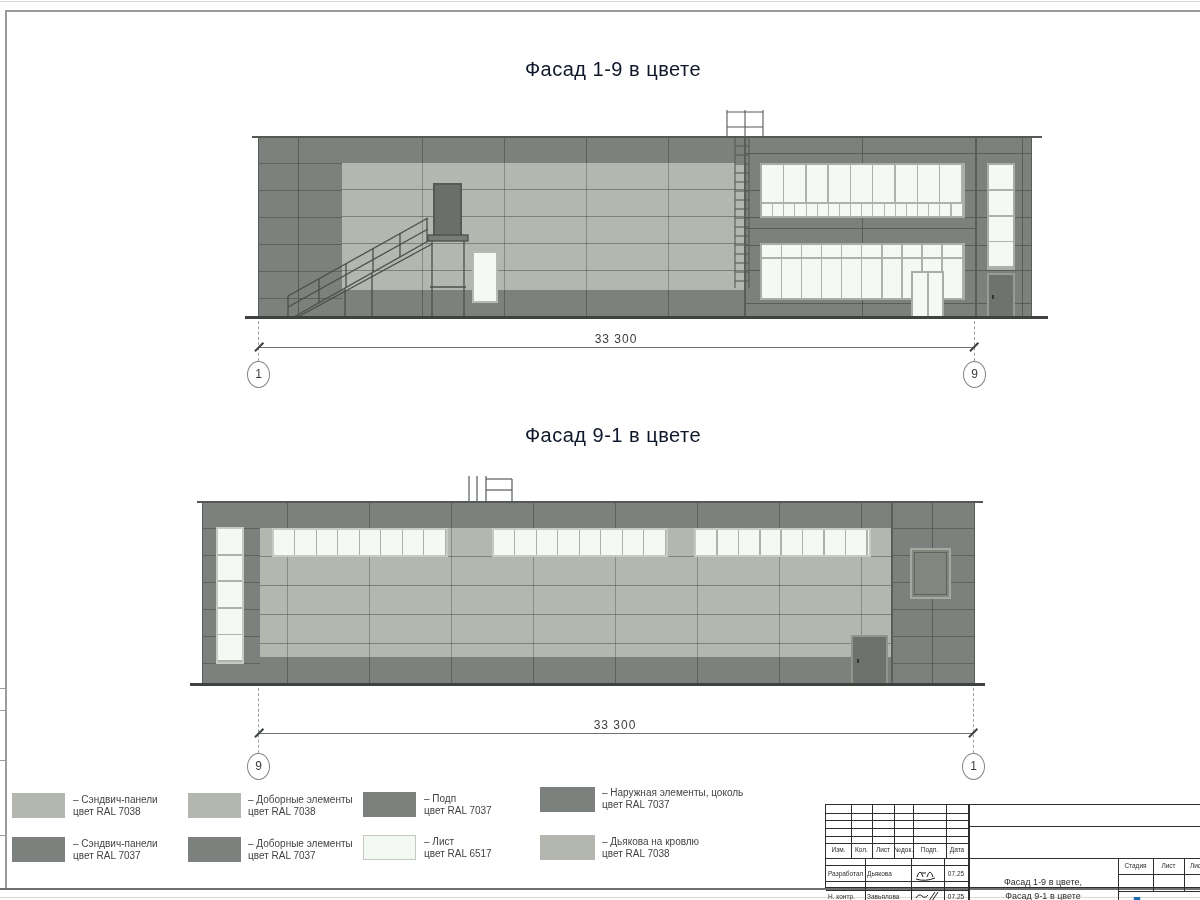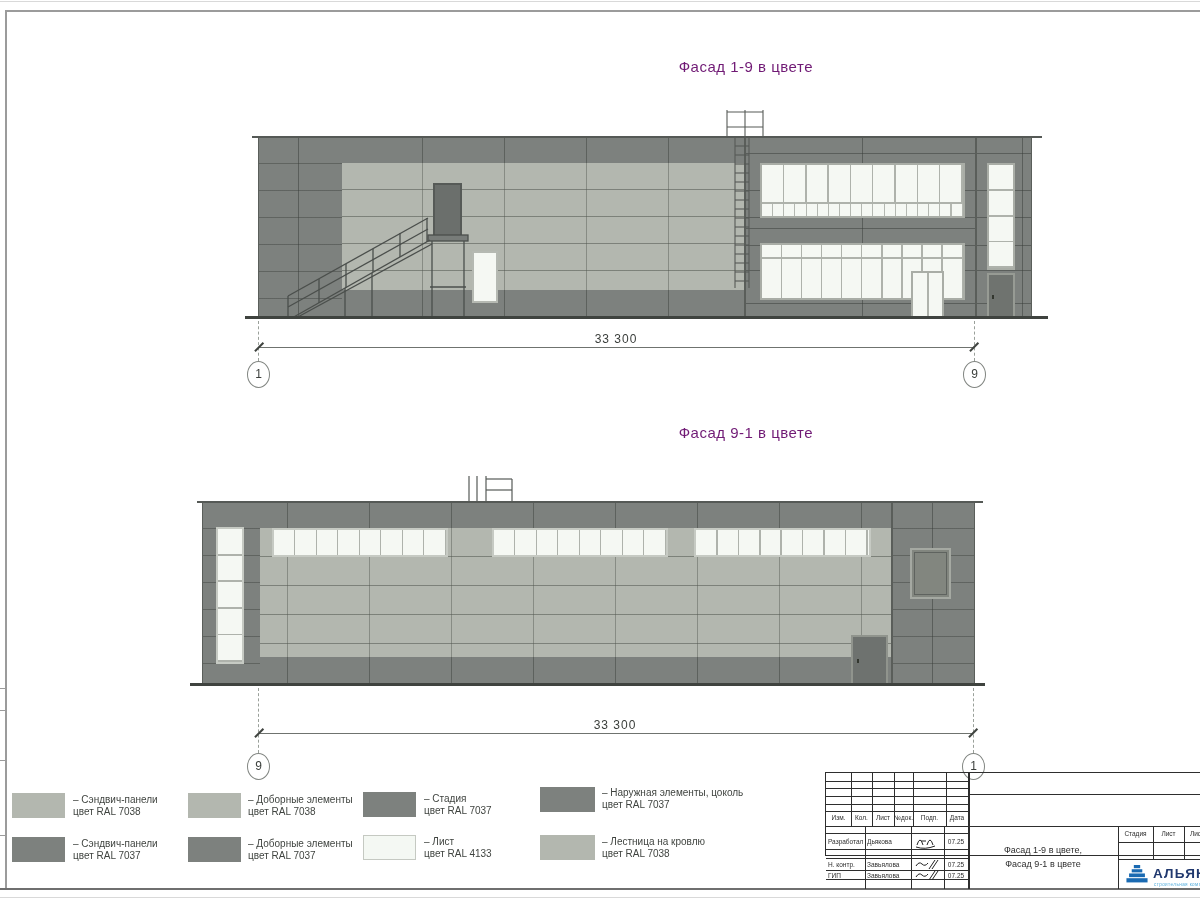--- a/index.html
+++ b/index.html
@@ -41,27 +41,27 @@
   .handle{position:absolute;width:2px;height:4px;background:#33372f;}
   
   .ground{position:absolute;height:3px;background:#3f433f;}
   .edge{position:absolute;background:#5a5e5a;}
   .ext{position:absolute;width:0;border-left:1px dashed #9aa09a;}
   .dimline{position:absolute;height:1px;background:#6f736f;}
   .tick{position:absolute;width:12px;height:1.5px;background:#3f433f;transform:rotate(-45deg);}
   .dimtext{position:absolute;width:200px;text-align:center;font-size:12px;letter-spacing:1px;color:#3a3e3b;}
   .bubble{position:absolute;width:21px;height:25px;border:1px solid #828682;border-radius:50%;
           background:#fff;text-align:center;font-size:12px;line-height:25px;color:#3a3e3b;}
-  .ftitle{position:absolute;width:400px;text-align:right;font-size:15px;letter-spacing:.5px;color:#701a75;}
+  .ftitle{position:absolute;width:400px;text-align:center;font-size:20px;letter-spacing:.5px;color:#0f172a;}
   
   .sw{position:absolute;width:53px;height:25px;}
   .swb{border:1px solid #c5c9c2;box-sizing:border-box;}
   .legtext{position:absolute;font-size:10px;line-height:11.5px;color:#3f433f;white-space:nowrap;}
   
-  .tb{position:absolute;left:825px;top:772px;width:375px;height:84px;
+  .tb{position:absolute;left:825px;top:804px;width:375px;height:84px;
       border-left:1.5px solid #2e2e2e;border-top:1.5px solid #2e2e2e;border-bottom:1.5px solid #2e2e2e;
       box-sizing:border-box;font-size:6.5px;color:#2e2e2e;}
   .tbv{position:absolute;width:1px;background:#2e2e2e;}
   .tbh{position:absolute;height:1px;background:#2e2e2e;}
   .tbl{position:absolute;white-space:nowrap;}
   .tbc{position:absolute;text-align:center;}
   .tbtitle{position:absolute;left:142px;top:70px;width:150px;text-align:center;
            font-size:9px;line-height:14px;color:#2e2e2e;}
   .logoname{position:absolute;font-size:13.5px;font-weight:bold;letter-spacing:1.2px;color:#20386e;white-space:nowrap;}
   .logotag{position:absolute;font-size:4.6px;letter-spacing:.4px;color:#54aede;white-space:nowrap;}
@@ -270,36 +270,36 @@
     <div>– Доборные элементы</div>
     <div>цвет RAL 7038</div>
   </div>
   <div class="sw" style="left: 188px; top: 837px; background: rgb(125, 129, 126);"></div>
   <div class="legtext" style="left:248px;top:838px;">
     <div>– Доборные элементы</div>
     <div>цвет RAL 7037</div>
   </div>
   <div class="sw" style="left: 363px; top: 792px; background: rgb(125, 129, 126);"></div>
   <div class="legtext" style="left:424px;top:793px;">
-    <div>– Стадия</div>
+    <div>– Подп</div>
     <div>цвет RAL 7037</div>
   </div>
   <div class="sw swb" style="left: 363px; top: 835px; background: rgb(244, 248, 243);"></div>
   <div class="legtext" style="left:424px;top:836px;">
     <div>– Лист</div>
-    <div>цвет RAL 4133</div>
+    <div>цвет RAL 6517</div>
   </div>
   <div class="sw" style="left: 540px; top: 787px; width: 55px; background: rgb(125, 129, 126);"></div>
   <div class="legtext" style="left:602px;top:787px;">
     <div>– Наружная элементы, цоколь</div>
     <div>цвет RAL 7037</div>
   </div>
   <div class="sw" style="left: 540px; top: 835px; width: 55px; background: rgb(179, 183, 175);"></div>
   <div class="legtext" style="left:602px;top:836px;">
-    <div>– Лестница на кровлю</div>
+    <div>– Дьякова на кровлю</div>
     <div>цвет RAL 7038</div>
   </div>
 </div>
 
 <div class="tb">
 
   <div class="tbv" style="left:25px;top:0;height:53px;"></div>
   <div class="tbv" style="left:46px;top:0;height:53px;"></div>
   <div class="tbv" style="left:68px;top:0;height:53px;"></div>
   <div class="tbv" style="left:87px;top:0;height:53px;"></div>

